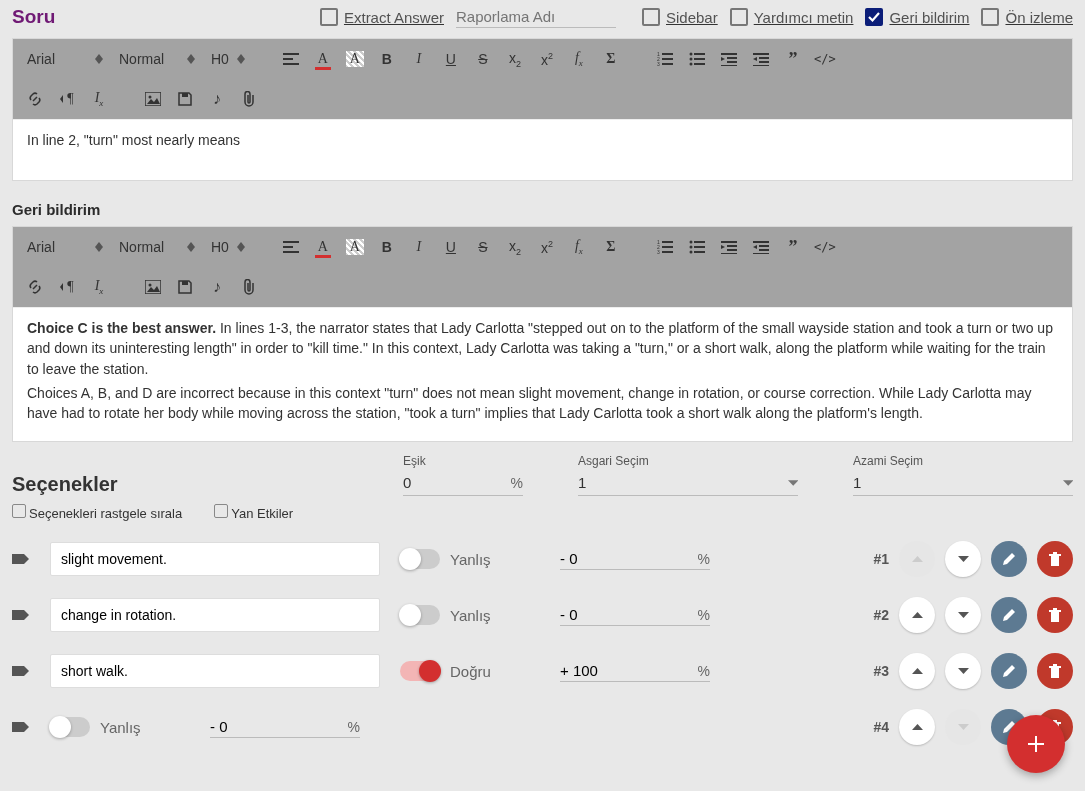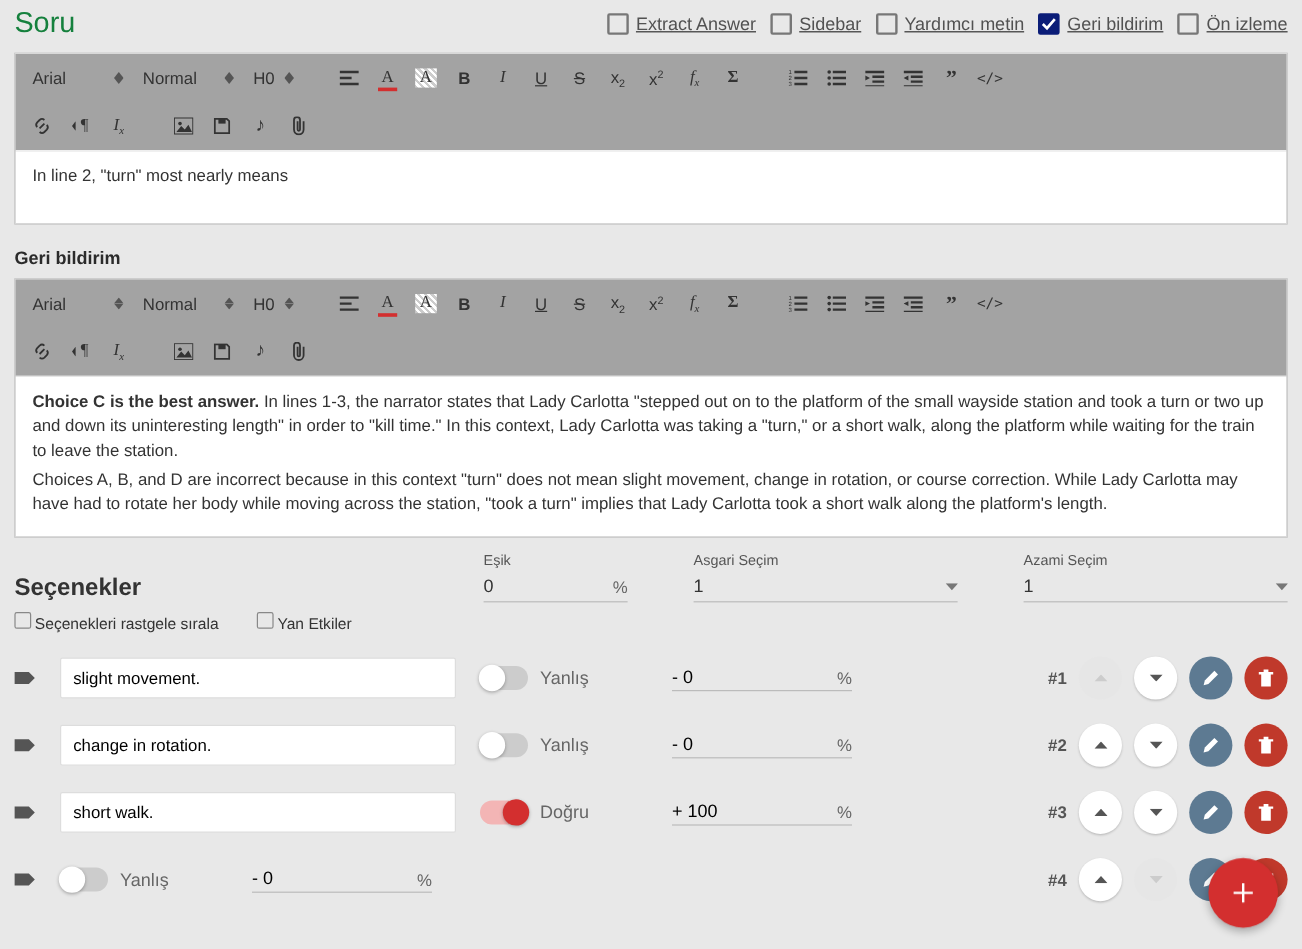--- a/index.html
+++ b/index.html
@@ -1,19 +1,19 @@
 <!DOCTYPE html>
 <html><head>
 <meta charset="utf-8">
 <style>
 * { box-sizing: border-box; margin: 0; padding: 0; }
 body { font-family: Arial, Helvetica, sans-serif; background: #e8e8e8; width: 1085px; color: #333; font-size: 14px; }
 
 .header-row { display: flex; align-items: center; padding: 6px 12px 4px 12px; gap: 12px; }
-.section-title { color: #15803d; font-size: 24px; font-weight: normal; margin-right: auto; }
+.section-title { color: #701a75; font-size: 19px; font-weight: bold; margin-right: auto; }
 
 .cb-wrap { display: inline-flex; align-items: center; gap: 6px; cursor: pointer; text-decoration: underline; }
 .cb-box { width: 18px; height: 18px; border: 2px solid #777; border-radius: 2px; display: inline-flex; align-items: center; justify-content: center; background: transparent; }
 .cb-box.checked { background: #0b1d78; border-color: #0b1d78; color: #fff; }
 .cb-label { color: #525252; font-size: 15px; }
 
 .underline-input { border: none; border-bottom: 1px solid #bbb; background: transparent; padding: 2px 0; font-size: 15px; color: #888; width: 160px; outline: none; }
 
 
 .editor { background: #a3a3a3; border: 1px solid #d8d8d8; margin: 6px 12px; }
@@ -62,20 +62,21 @@
 <body>
 
 <div class="header-row">
   <span class="section-title">Soru</span>
 
   <label class="cb-wrap">
     <span class="cb-box"></span>
     <span class="cb-label">Extract Answer</span>
   </label>
 
+  <input class="underline-input" style="margin-right: 14px;" placeholder="Raporlama Adı">
 
   <label class="cb-wrap">
     <span class="cb-box"></span>
     <span class="cb-label">Sidebar</span>
   </label>
 
   <label class="cb-wrap">
     <span class="cb-box"></span>
     <span class="cb-label">Yardımcı metin</span>
   </label>

